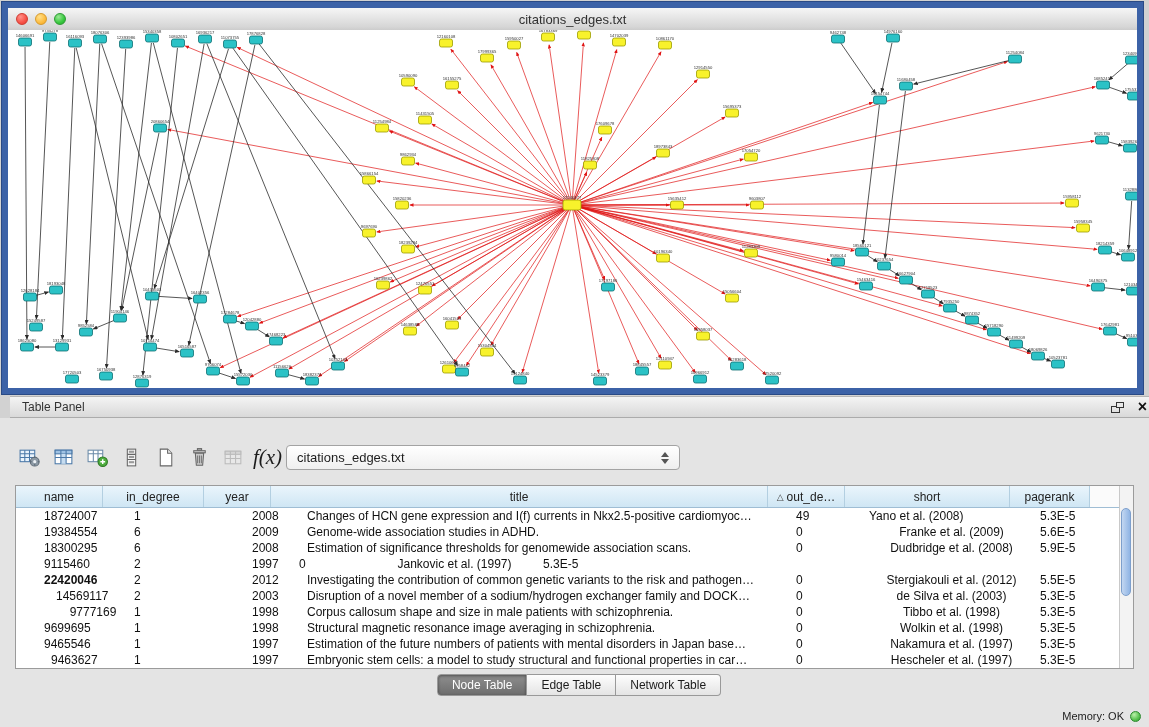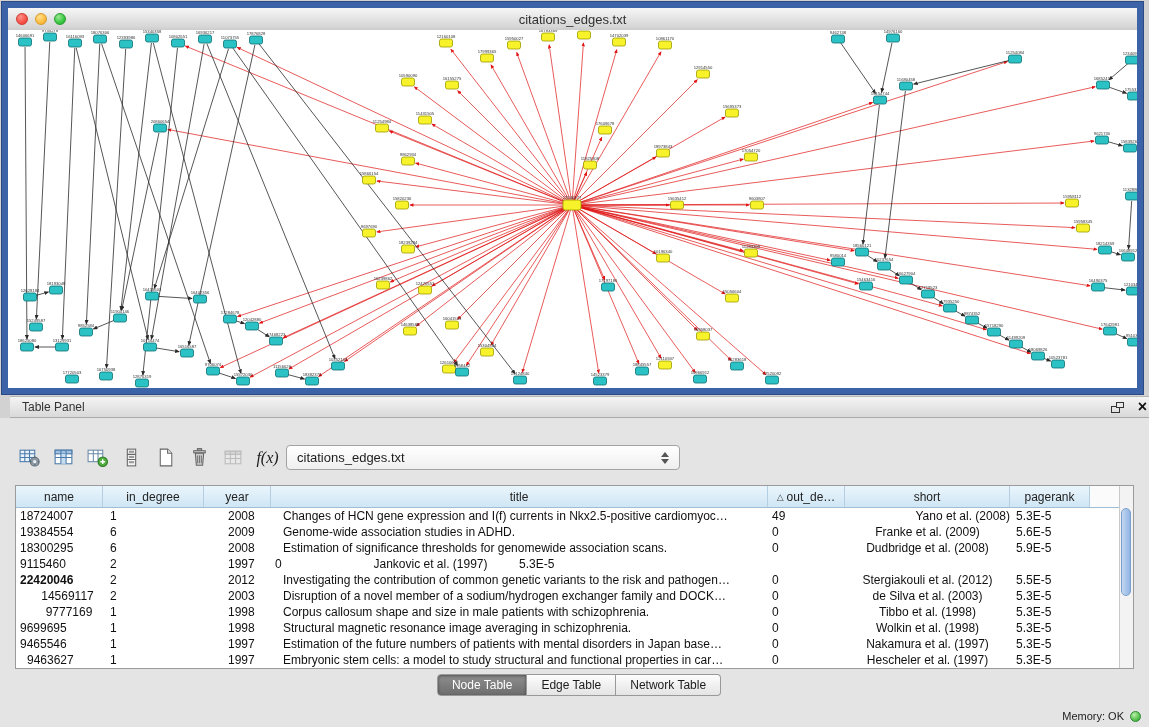--- a/index.html
+++ b/index.html
@@ -33,37 +33,37 @@
   .tp-titlebar .right{margin-left:auto;display:flex;align-items:center;gap:14px;}
   .float-ic{position:relative;width:13px;height:11px;display:inline-block;}
   .float-ic .a{position:absolute;left:0;bottom:0;width:9px;height:7px;border:1px solid #333;box-sizing:border-box;}
   .float-ic .b{position:absolute;right:0;top:0;width:8px;height:6px;border:1px solid #333;background:#e9e9e9;box-sizing:border-box;}
   .tp-close{font-size:16px;font-weight:bold;color:#111;line-height:14px;}
 
   .tp-body{position:absolute;left:0;top:418px;width:1149px;height:309px;background:#e4e4e4;}
 
   .toolbar{position:absolute;left:16px;top:26px;display:flex;gap:7px;align-items:center;}
   .tbtn{width:27px;height:27px;display:flex;align-items:center;justify-content:center;border-radius:4px;}
-  .fx{font-family:"Liberation Serif",serif;font-style:italic;font-size:16px;color:#1b1b1b;}
+  .fx{font-family:"Liberation Serif",serif;font-style:italic;font-size:21px;color:#1b1b1b;}
 
   .combo{position:absolute;left:286px;top:27px;width:394px;height:25px;box-sizing:border-box;
     background:linear-gradient(#ffffff,#efefef);border:1px solid #a3a3a3;border-radius:4px;
     display:flex;align-items:center;padding:0 10px;font-size:13px;color:#1d1d1d;}
   .combo-arrows{margin-left:auto;display:flex;flex-direction:column;gap:2px;align-items:center;}
   .combo-arrows .up{width:0;height:0;border-left:4px solid transparent;border-right:4px solid transparent;border-bottom:5px solid #555;}
   .combo-arrows .dn{width:0;height:0;border-left:4px solid transparent;border-right:4px solid transparent;border-top:5px solid #555;}
 
   .table-wrap{position:absolute;left:15px;top:67px;width:1119px;height:184px;box-sizing:border-box;
     background:#fff;border:1px solid #9b9b9b;overflow:hidden;}
   .thead{display:flex;height:21px;background:linear-gradient(#eaf5fc,#cfe6f4);border-bottom:1px solid #9fbdd4;}
   .th{box-sizing:border-box;border-right:1px solid #b3cfe1;display:flex;align-items:center;justify-content:center;
     font-size:12px;color:#222;gap:3px;flex:none;}
   .th.fill{flex:1;border-right:none;background:#fbfbfb;}
   .sorttri{font-size:9px;color:#444;}
-  .tr{display:flex;height:16px;line-height:16px;font-size:12px;color:#101010;}
+  .tr{display:flex;height:16px;line-height:16px;font-size:12px;color:#101010;margin-left:24px;}
   .td{box-sizing:border-box;white-space:nowrap;overflow:hidden;flex:none;}
   .vscroll{position:absolute;right:0;top:0;width:14px;height:100%;background:#f3f3f3;border-left:1px solid #c9c9c9;box-sizing:border-box;}
   .vthumb{position:absolute;left:1px;top:22px;width:10px;height:88px;border-radius:6px;
     background:linear-gradient(90deg,#c3d7f1,#8fb4e4);border:1px solid #7d9fcc;box-sizing:border-box;}
 
   .tabs{position:absolute;left:0;top:256px;width:100%;display:flex;justify-content:center;}
   .tab{height:20px;line-height:20px;padding:0 14px;font-size:12px;color:#1c1c1c;
     background:linear-gradient(#fdfdfd,#e4e4e4);border:1px solid #999;border-left-width:0;}
   .tab:first-child{border-left-width:1px;border-radius:4px 0 0 4px;margin-left:9px;}
   .tab:last-child{border-radius:0 4px 4px 0;}
@@ -762,21 +762,21 @@
         </div>
         <div class="th fill"></div>
       </div>
     <div id="tbody">
         <div class="tr">
           <div class="td" style="width: 87px; text-align: left; padding-left: 4px;">18724007</div>
           <div class="td" style="width: 101px; text-align: left; padding-left: 7px;">1</div>
           <div class="td" style="width: 67px; text-align: left; padding-left: 24px;">2008</div>
           <div class="td" style="width: 497px; text-align: left; padding-left: 12px;">Changes of HCN gene expression and I(f) currents in Nkx2.5-positive cardiomyoc…</div>
           <div class="td" style="width: 77px; text-align: left; padding-left: 4px;">49</div>
-          <div class="td" style="width: 165px; text-align: right;">Yano et al. (2008)</div>
+          <div class="td" style="width: 165px; text-align: left;">Yano et al. (2008)</div>
           <div class="td" style="width: 80px; text-align: left; padding-left: 6px;">5.3E-5</div>
         </div>
         <div class="tr">
           <div class="td" style="width: 87px; text-align: left; padding-left: 4px;">19384554</div>
           <div class="td" style="width: 101px; text-align: left; padding-left: 7px;">6</div>
           <div class="td" style="width: 67px; text-align: left; padding-left: 24px;">2009</div>
           <div class="td" style="width: 497px; text-align: left; padding-left: 12px;">Genome-wide association studies in ADHD.</div>
           <div class="td" style="width: 77px; text-align: left; padding-left: 4px;">0</div>
           <div class="td" style="width: 165px; text-align: center;">Franke et al. (2009)</div>
           <div class="td" style="width: 80px; text-align: left; padding-left: 6px;">5.6E-5</div>
@@ -801,21 +801,21 @@
         <div class="tr">
           <div class="td" style="width: 87px; text-align: left; padding-left: 4px; font-weight: bold;">22420046</div>
           <div class="td" style="width: 101px; text-align: left; padding-left: 7px;">2</div>
           <div class="td" style="width: 67px; text-align: left; padding-left: 24px;">2012</div>
           <div class="td" style="width: 497px; text-align: left; padding-left: 12px;">Investigating the contribution of common genetic variants to the risk and pathogen…</div>
           <div class="td" style="width: 77px; text-align: left; padding-left: 4px;">0</div>
           <div class="td" style="width: 165px; text-align: center;">Stergiakouli et al. (2012)</div>
           <div class="td" style="width: 80px; text-align: left; padding-left: 6px;">5.5E-5</div>
         </div>
         <div class="tr">
-          <div class="td" style="width: 87px; text-align: center; padding-left: 16px;">14569117</div>
+          <div class="td" style="width: 87px; text-align: left; padding-left: 16px;">14569117</div>
           <div class="td" style="width: 101px; text-align: left; padding-left: 7px;">2</div>
           <div class="td" style="width: 67px; text-align: left; padding-left: 24px;">2003</div>
           <div class="td" style="width: 497px; text-align: left; padding-left: 12px;">Disruption of a novel member of a sodium/hydrogen exchanger family and DOCK…</div>
           <div class="td" style="width: 77px; text-align: left; padding-left: 4px;">0</div>
           <div class="td" style="width: 165px; text-align: center;">de Silva et al. (2003)</div>
           <div class="td" style="width: 80px; text-align: left; padding-left: 6px;">5.3E-5</div>
         </div>
         <div class="tr">
           <div class="td" style="width: 87px; text-align: center; padding-left: 19px;">9777169</div>
           <div class="td" style="width: 101px; text-align: left; padding-left: 7px;">1</div>

